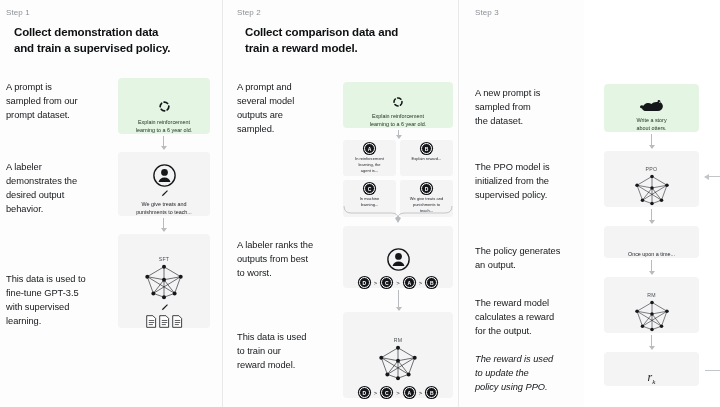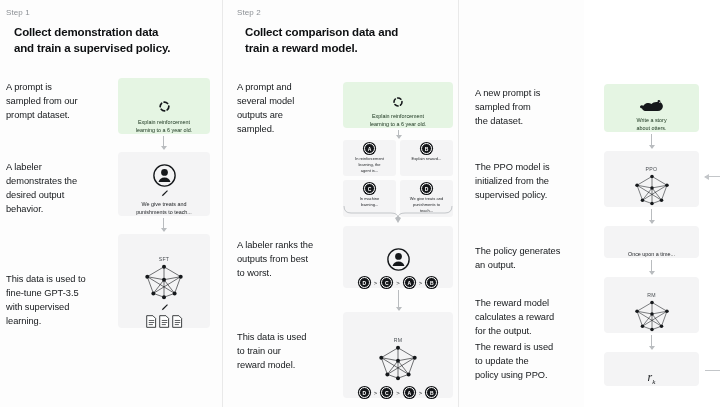--- a/index.html
+++ b/index.html
@@ -271,33 +271,34 @@
         <div class="badge">C</div>
         <span class="gt">&gt;</span>
         <div class="badge">A</div>
         <span class="gt">&gt;</span>
         <div class="badge">B</div>
       </div>
     </div>
   </div>
 
   <div class="col col-3">
+    <div class="step-label">Step 3</div>
 
     <div class="caption" style="position:absolute;left:16px;top:160px;width:125px;white-space:pre-line;">The PPO model is
 initialized from the
 supervised policy.</div>
     <div class="caption" style="position:absolute;left:16px;top:86px;width:120px;white-space:pre-line;">A new prompt is
 sampled from
 the dataset.</div>
     <div class="caption" style="position:absolute;left:16px;top:296px;width:125px;white-space:pre-line;">The reward model
 calculates a reward
 for the output.</div>
     <div class="caption" style="position:absolute;left:16px;top:244px;width:130px;white-space:pre-line;">The policy generates
 an output.</div>
-    <div class="caption" style="position:absolute;left:16px;top:340px;width:125px;white-space:pre-line;">The reward is used
+    <div class="caption" style="position:absolute;left:16px;top:352px;width:125px;white-space:pre-line;font-style:italic;">The reward is used
 to update the
 policy using PPO.</div>
 
     <div class="box green" style="left:145px;top:84px;width:95px;height:48px;">
       <span style="margin-bottom:4px;">
         <svg width="26" height="13" viewBox="0 0 52 26">
           <path d="M6 19c-2 0-4-1.4-4-3.4 0-2 1.6-3 3.2-3.2 1.4-.2 2.6.4 3.6 1.2 1.6-3 4.6-5.2 8.4-5.6 3-.4 5.6.6 7.6 2.2 2.4-2.6 6-4.4 9.8-4.4 1.2 0 2 .2 2.8.4-.6-1.6-.2-3 .8-3.8 1.2-1 3-.8 4 .4.8 1 .8 2.4.2 3.4 2.6 1.4 4.6 4 5.2 7 .6 3.2-.6 6.4-3 8.4-2 1.8-4.8 2.6-7.6 2.4H12c-2.4 0-4.6-1.6-5.4-3.8-.2-.4-.4-.8-.6-1.2z" fill="#15181b"></path>
           <circle cx="41.5" cy="6.5" r="1" fill="#fff"></circle>
         </svg>
       </span>

